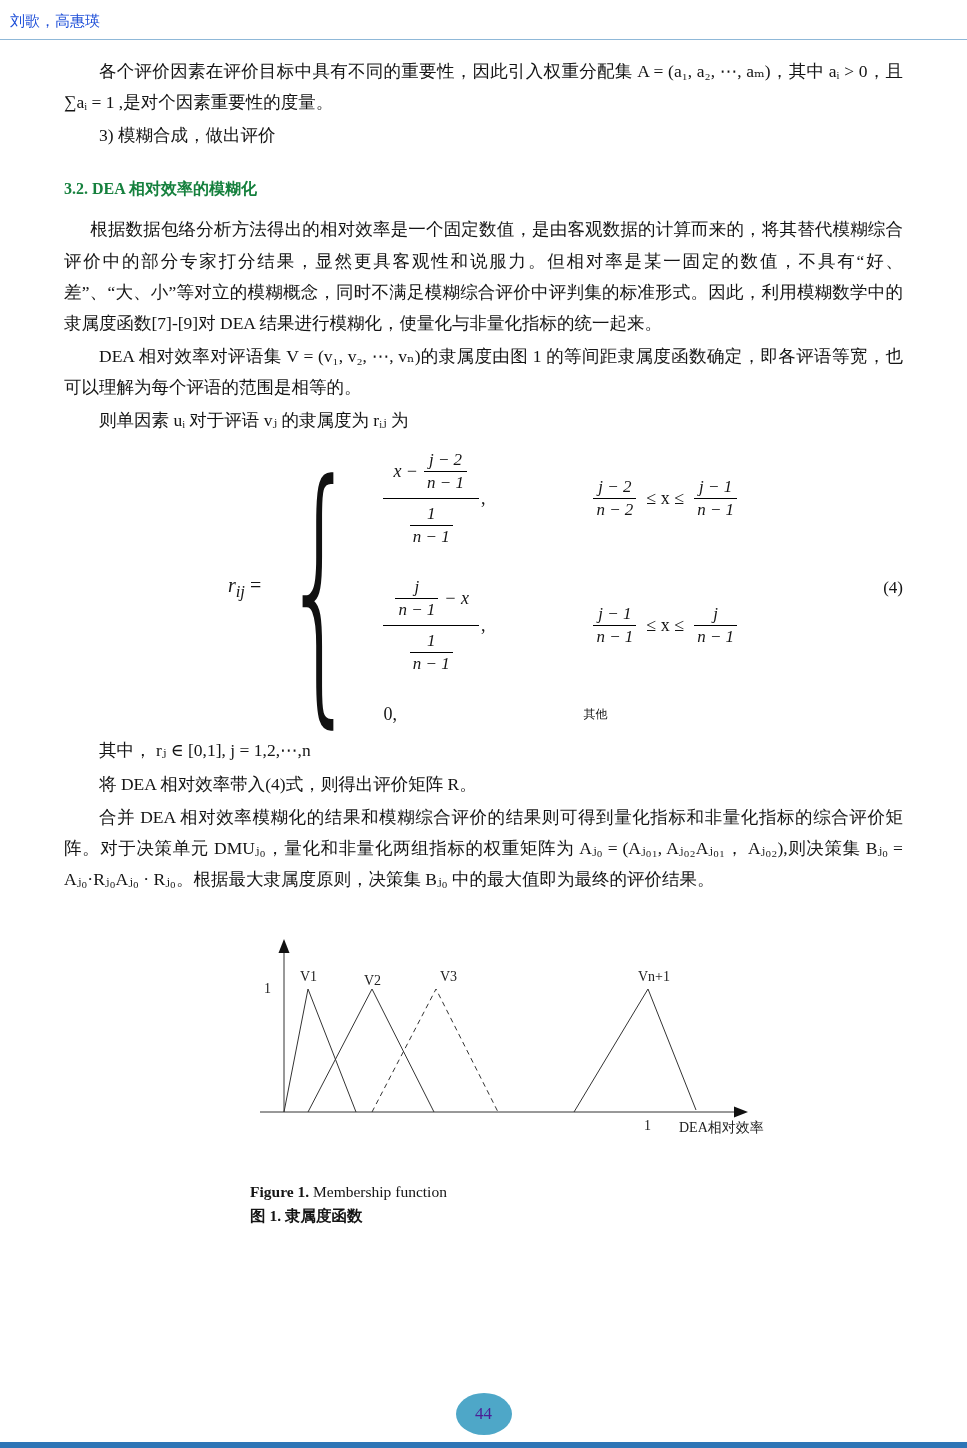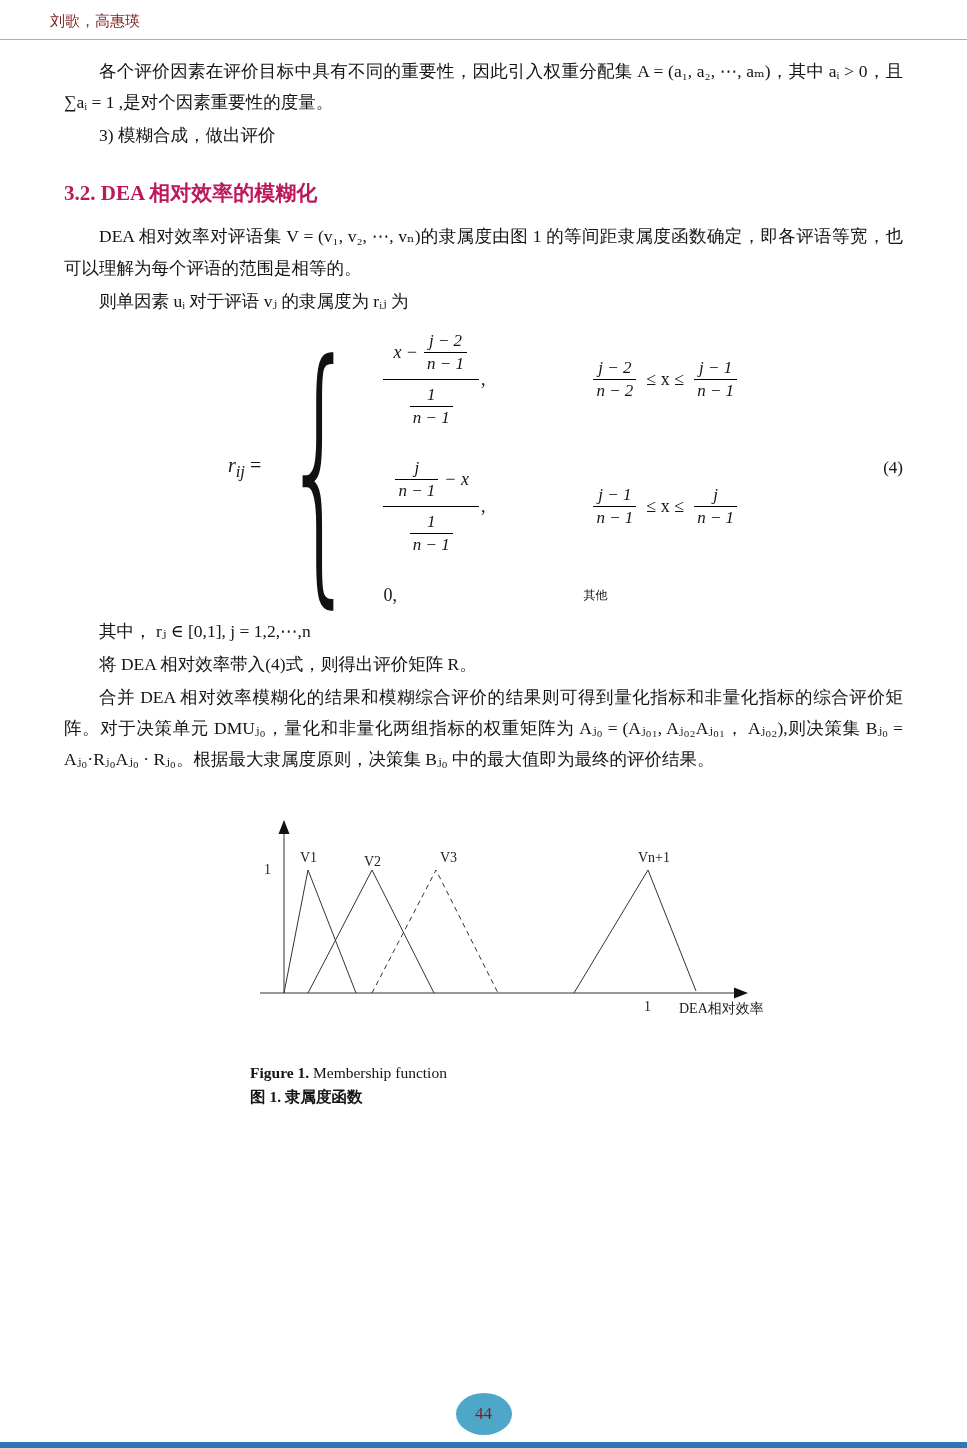--- a/index.html
+++ b/index.html
@@ -1,30 +1,30 @@
 <!DOCTYPE html>
 <html><head>
 <meta charset="utf-8">
 <style>
   html,body { margin:0; padding:0; background:#ffffff; }
   body {
     width:967px; min-height:1448px; position:relative;
     font-family:"Liberation Serif","DejaVu Serif",serif;
     color:#141414;
   }
-  .page-header { padding:12px 0 8px 10px; font-size:15px; color:#7f1d1d;margin-left:40px; }
+  .page-header { padding:12px 0 8px 10px; font-size:15px; color:#1d4ed8; }
   .header-rule { border:none; border-top:1px solid #8fb8d8; margin:0; }
 
   .content { padding:14px 64px 0 64px; }
   .para {
     margin:2px 0; font-size:17.5px; line-height:1.78;
     text-align:justify; text-indent:2em;
   }
   .sec-heading {
-    color:#be185d; font-size:21px; font-weight:bold;
+    color:#15803d; font-size:16px; font-weight:bold;
     margin:28px 0 14px 0;
   }
 
   
   .formula-block { position:relative; margin:14px 0 10px 0; display:flex; justify-content:center; }
   .eq-num { position:absolute; right:0; top:50%; transform:translateY(-50%); font-size:17px; }
   .eq-body { display:flex; align-items:center; }
   .lhs { font-size:20px; margin-right:4px; white-space:nowrap; }
   .mi { font-style:italic; }
   .brace {
@@ -54,39 +54,40 @@
   .fig-arrow { fill:#111; }
   .fig-label { font-family:"Liberation Serif",serif; font-size:14px; fill:#222; }
   .fig-caption { margin:34px 0 0 186px; font-size:15.5px; line-height:1.55; }
   .cap-bold { font-weight:bold; }
 
   
   .footer-bar { position:absolute; left:0; right:0; bottom:0; height:6px; background:#2e75b6; }
   .page-badge {
     position:absolute; bottom:13px; left:50%; transform:translateX(-50%);
     width:56px; height:42px; border-radius:50%;
-    background:#4ea7c8; color:#7f1d1d; display:flex; align-items:center; justify-content:center;
+    background:#4ea7c8; color:#4c1d95; display:flex; align-items:center; justify-content:center;
     font-size:17px; font-family:"Liberation Serif",serif;
   }
 </style>
 </head>
 <body>
 
 <header class="page-header">
   <span>刘歌，高惠瑛</span>
 </header>
 <hr class="header-rule">
 
 <main class="content">
 
   <p class="para">各个评价因素在评价目标中具有不同的重要性，因此引入权重分配集 A = (a₁, a₂, ⋯, aₘ)，其中 aᵢ &gt; 0，且 ∑aᵢ = 1 ,是对个因素重要性的度量。</p>
   <p class="para">3) 模糊合成，做出评价</p>
 
   <h2 class="sec-heading">3.2. DEA 相对效率的模糊化</h2>
 
+  <p class="para" style="text-indent:1.5em;">根据数据包络分析方法得出的相对效率是一个固定数值，是由客观数据的计算而来的，将其替代模糊综合评价中的部分专家打分结果，显然更具客观性和说服力。但相对率是某一固定的数值，不具有“好、差”、“大、小”等对立的模糊概念，同时不满足模糊综合评价中评判集的标准形式。因此，利用模糊数学中的隶属度函数[7]-[9]对 DEA 结果进行模糊化，使量化与非量化指标的统一起来。</p>
   <p class="para">DEA 相对效率对评语集 V = (v₁, v₂, ⋯, vₙ)的隶属度由图 1 的等间距隶属度函数确定，即各评语等宽，也可以理解为每个评语的范围是相等的。</p>
   <p class="para">则单因素 uᵢ 对于评语 vⱼ 的隶属度为 rᵢⱼ 为</p>
 
   <div class="formula-block">
     <div class="eq-body">
       <span class="lhs"><span class="mi">r</span><sub class="mi">ij</sub> <span>=</span></span>
       <span class="brace">{</span>
       <div class="cases">
 
         <div class="case-row">

